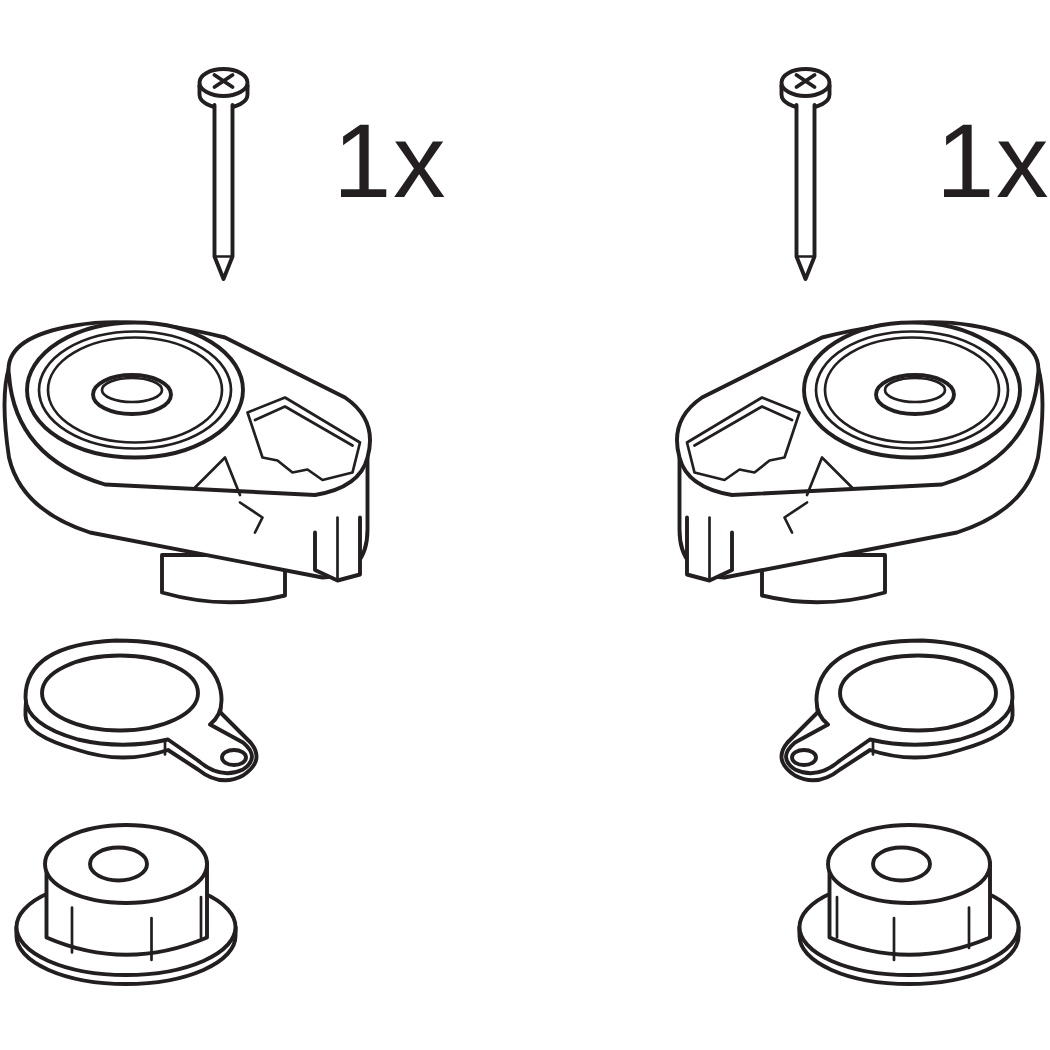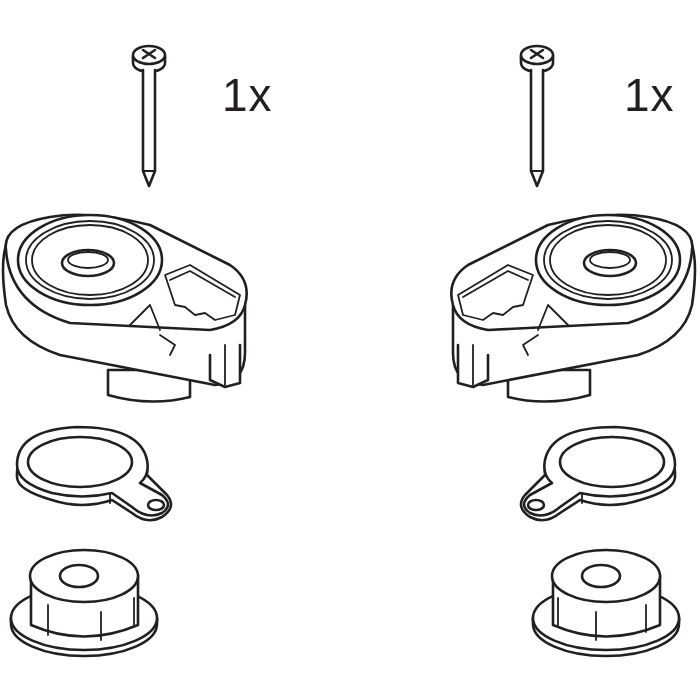--- a/index.html
+++ b/index.html
@@ -1,18 +1,18 @@
 <!DOCTYPE html>
 <html><head>
   <meta charset="utf-8">
   <style>
     html, body { margin: 0; padding: 0; background: #ffffff; }
     body { width: 700px; height: 700px; position: relative; overflow: hidden; font-family: "Liberation Sans", sans-serif; }
     .part { position: absolute; }
-    .qty { position: absolute; font-family: "Liberation Sans", sans-serif; font-size: 46px; color: #231f20; line-height: 1; letter-spacing: 1px; }
+    .qty { position: absolute; font-family: "Liberation Sans", sans-serif; font-size: 70px; color: #231f20; line-height: 1; letter-spacing: 1px; }
     svg { display: block; }
     .s { fill: #ffffff; stroke: #231f20; stroke-width: 2.6; stroke-linejoin: round; stroke-linecap: round; }
     .t { fill: none; stroke: #231f20; stroke-width: 1.8; stroke-linejoin: round; stroke-linecap: round; }
     .n { fill: none; stroke: #231f20; stroke-width: 2.6; stroke-linejoin: round; stroke-linecap: round; }
   </style>
 </head>
 <body>
 
 <div class="part" style="left:128px; top:38px;">
   <svg width="42" height="152" viewBox="0 0 42 152">

